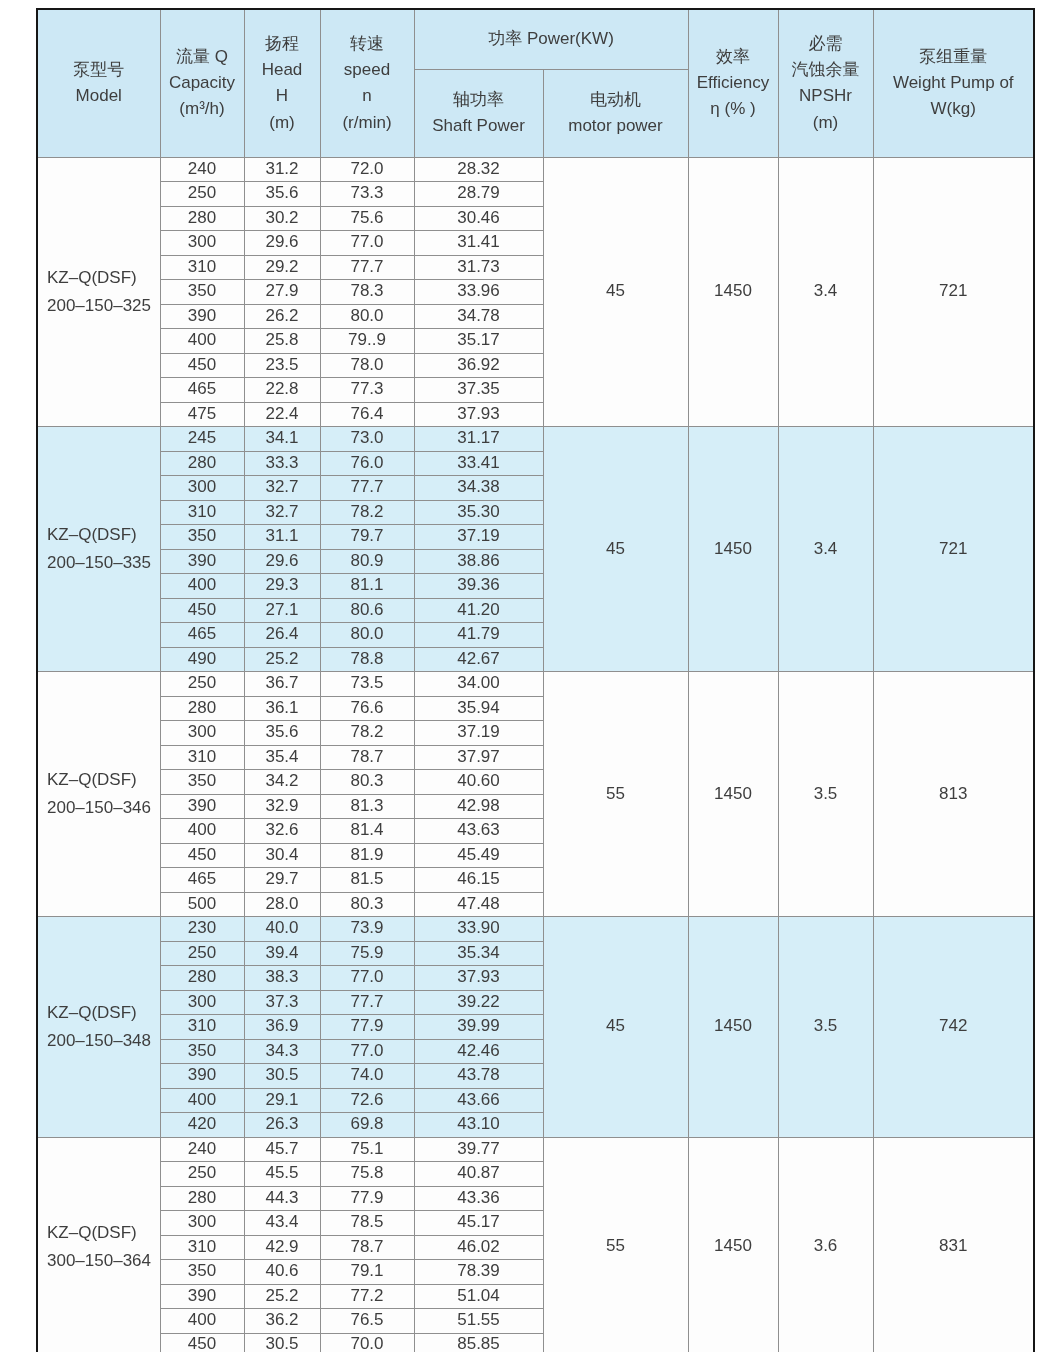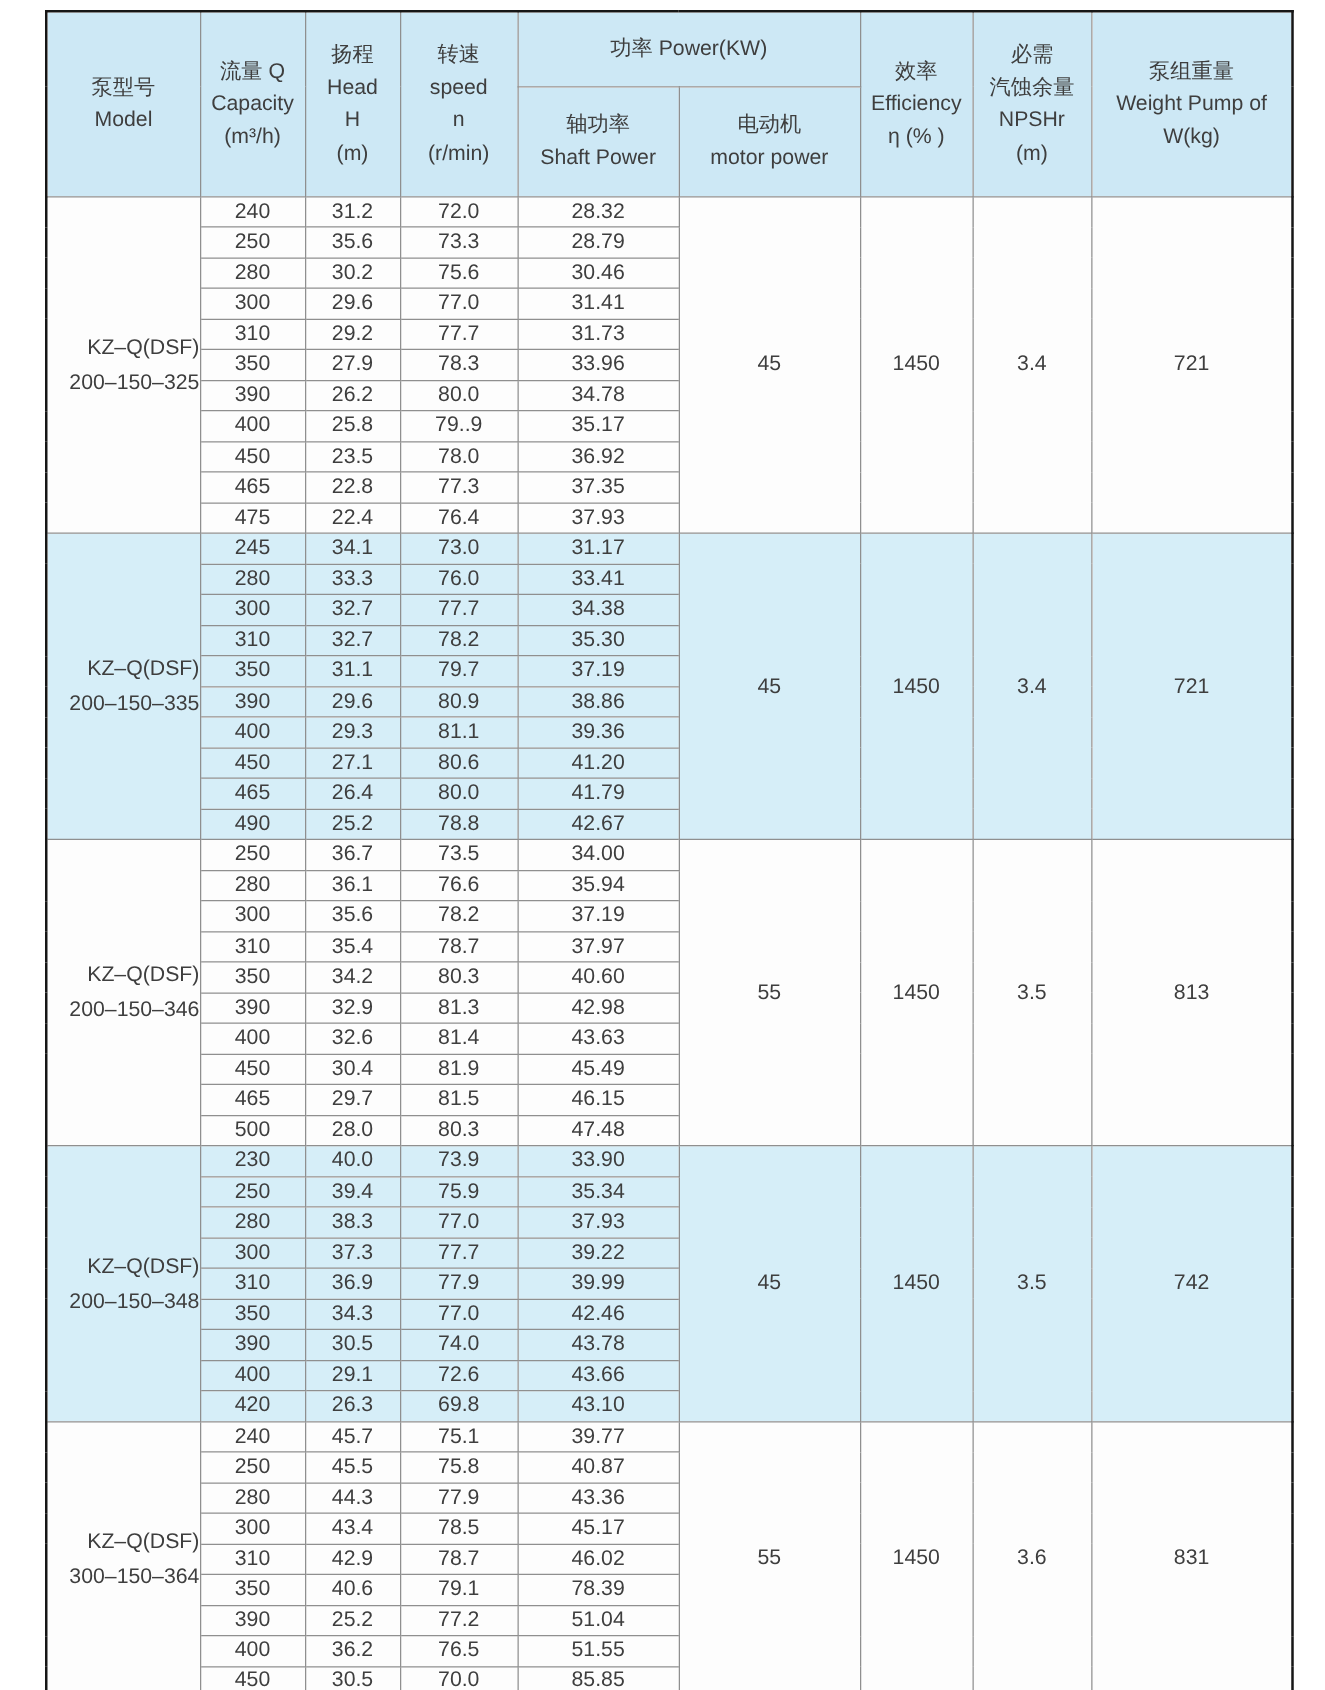--- a/index.html
+++ b/index.html
@@ -41,21 +41,21 @@
 
   tbody td {
     font-size: 17px;
     height: 24.5px;
     line-height: 1.1;
     background: var(--row-bg, #fdfdfd);
   }
   tbody tr.highlight td { background: var(--highlight-bg, #d6eef8); }
 
   td.model-cell {
-    text-align: right;
+    text-align: left;
     padding-left: 9px;
     font-size: 17px;
     line-height: 1.65;
   }
 </style>
 </head>
 <body>
 
 <div class="page">
   <table class="spec-table">

